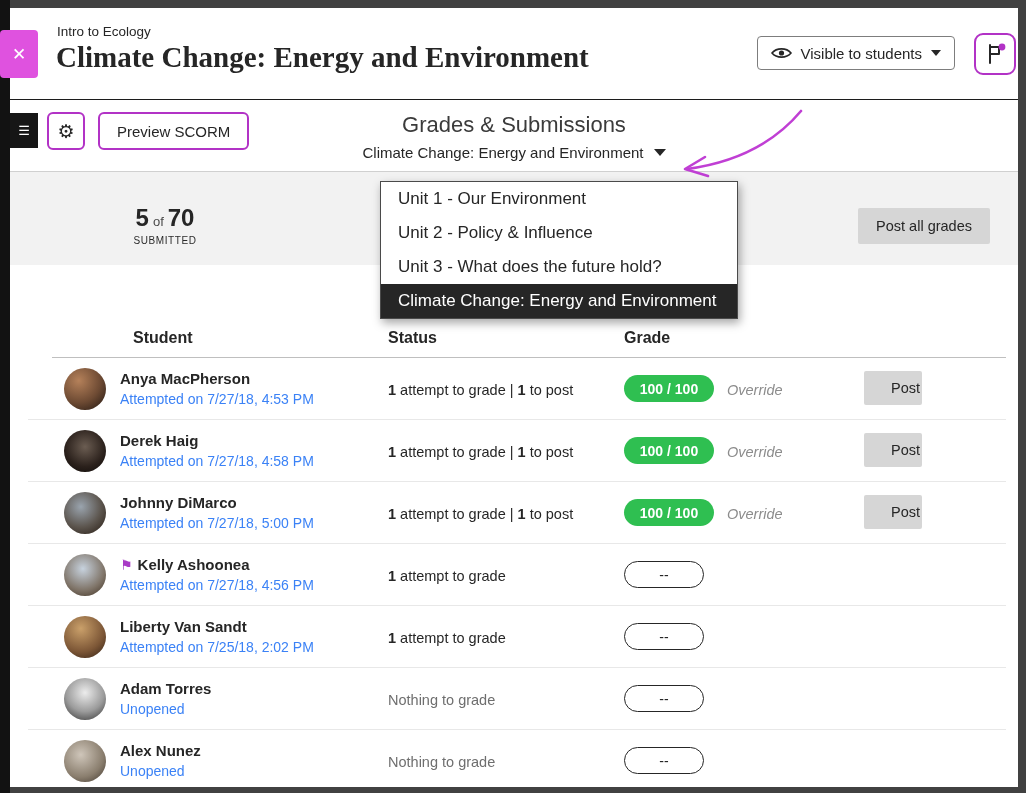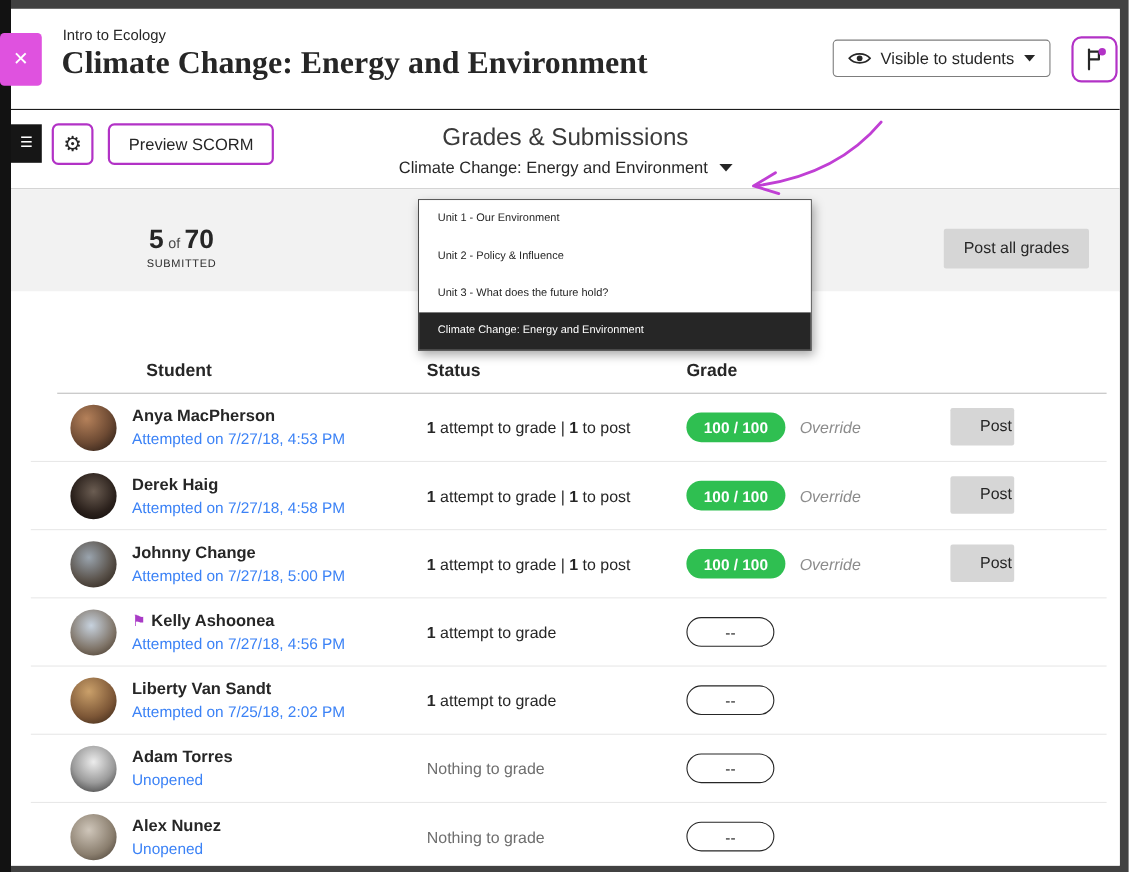--- a/index.html
+++ b/index.html
@@ -69,21 +69,21 @@
   .annot { position:absolute; left:645px; top:98px; z-index:25; pointer-events:none; }
 
   
   .menu {
     position:absolute; left:370px; top:173px; width:358px; z-index:30;
     background:#fff; border:1px solid #4a4a4a;
     box-shadow:2px 4px 9px rgba(0,0,0,.35);
   }
   .menu-item {
     display:block; width:100%; text-align:left; background:#fff; border:none;
-    height:34px; line-height:34px; padding:0 17px; font-size:10px; color:#262626;
+    height:34px; line-height:34px; padding:0 17px; font-size:17px; color:#262626;
     cursor:pointer; font-family:inherit;
   }
   .menu-item.selected { background:#262626; color:#fff; }
 
   
   .stats { position:absolute; top:164px; left:0; right:0; height:93px; background:#f2f2f2; }
   .summary-block { position:absolute; left:95px; top:32px; width:120px; text-align:center; }
   .big-num { font-size:24px; font-weight:700; color:#262626; }
   .of { font-size:13px; color:#4a4a4a; margin:12px 4px; }
   .sub-label { font-size:10px; letter-spacing:.6px; color:#2b2b2b; margin-top:3px; }
@@ -234,21 +234,21 @@
         <div class="st"><b>1</b><span> attempt to grade</span><span> | </span><b>1</b><span> to post</span></div>
         <div class="pill green">100 / 100</div>
         <div class="ovr">Override</div>
         <button class="gray-btn post">Post</button>
         <div class="sep"></div>
       </div>
 
       <div class="row">
         <div class="avatar av2"></div>
         <div class="who">
-          <div class="nm">Johnny Change</div>
+          <div class="nm">Johnny DiMarco</div>
           <div class="dt">Attempted on 7/27/18, 5:00 PM</div>
         </div>
         <div class="st"><b>1</b><span> attempt to grade</span><span> | </span><b>1</b><span> to post</span></div>
         <div class="pill green">100 / 100</div>
         <div class="ovr">Override</div>
         <button class="gray-btn post">Post</button>
         <div class="sep"></div>
       </div>
 
       <div class="row">

